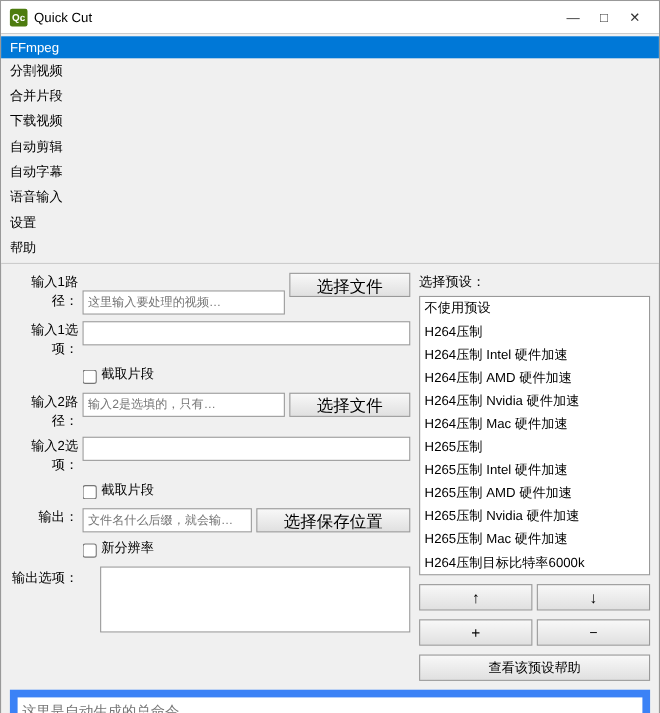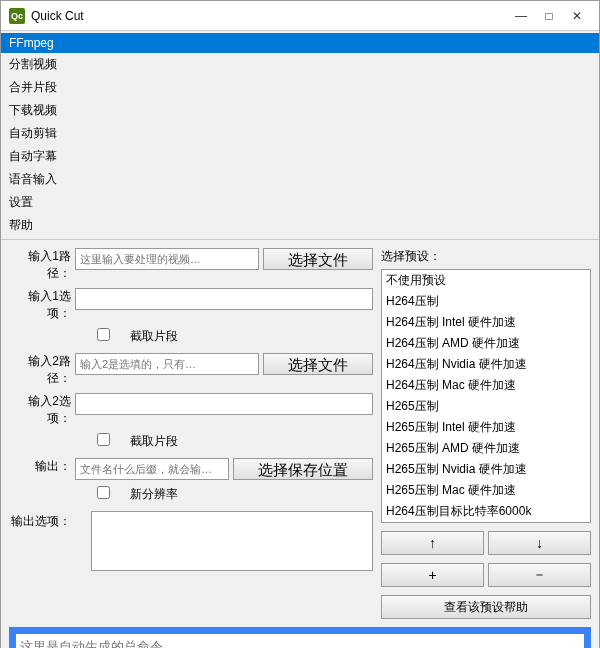--- a/index.html
+++ b/index.html
@@ -136,23 +136,23 @@
       background: linear-gradient(to bottom, #f8f8f8, #e0e0e0);
       cursor: pointer;
       font-size: 15px;
       color: #000;
       white-space: nowrap;
       flex-shrink: 0;
     }
 
     .checkbox-row {
       display: flex;
-      align-items: flex-start;
-      gap: 20px;
-      margin-left: 88px;
+      align-items: flex-end;
+      gap: 4px;
+      margin-left: 66px;
       margin-bottom: 4px;
     }
     .checkbox-row input[type=checkbox] {
       width: 13px;
       height: 13px;
     }
     .checkbox-label {
       font-size: 12px;
       color: #000;
     }
@@ -284,21 +284,21 @@
       <div class="menu-item">设置</div>
       <div class="menu-item">帮助</div>
     </div>
 
   <div class="main-content">
 
     <div class="left-panel">
 
       <div class="form-row">
         <span class="form-label">输入1路径：</span>
-        <input class="form-input" type="text" style="color: rgb(170, 170, 170);" placeholder="这里输入要处理的视频…">
+        <input class="form-input" type="text" style="color: rgb(170, 170, 170); margin-top: 16px;" placeholder="这里输入要处理的视频…">
         <button class="btn">选择文件</button>
       </div>
 
       <div class="form-row">
         <span class="form-label">输入1选项：</span>
         <input class="form-input" type="text" style="">
       </div>
 
       <div class="checkbox-row">
         <input type="checkbox" style="">

